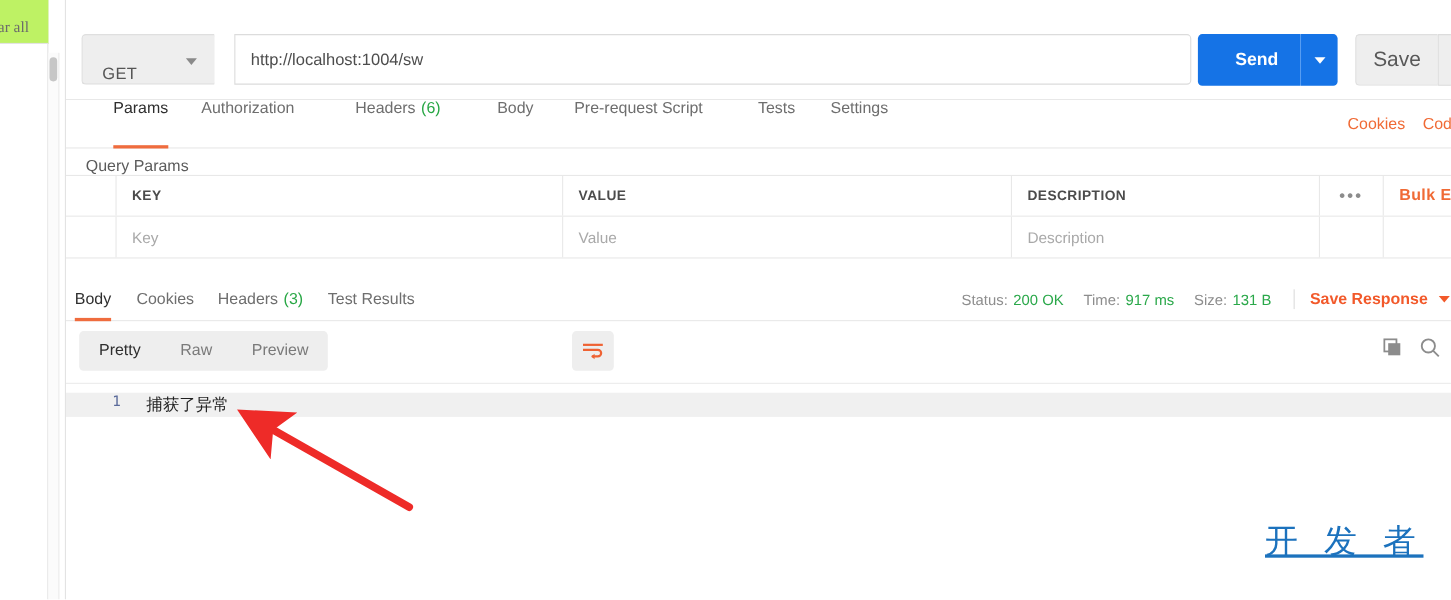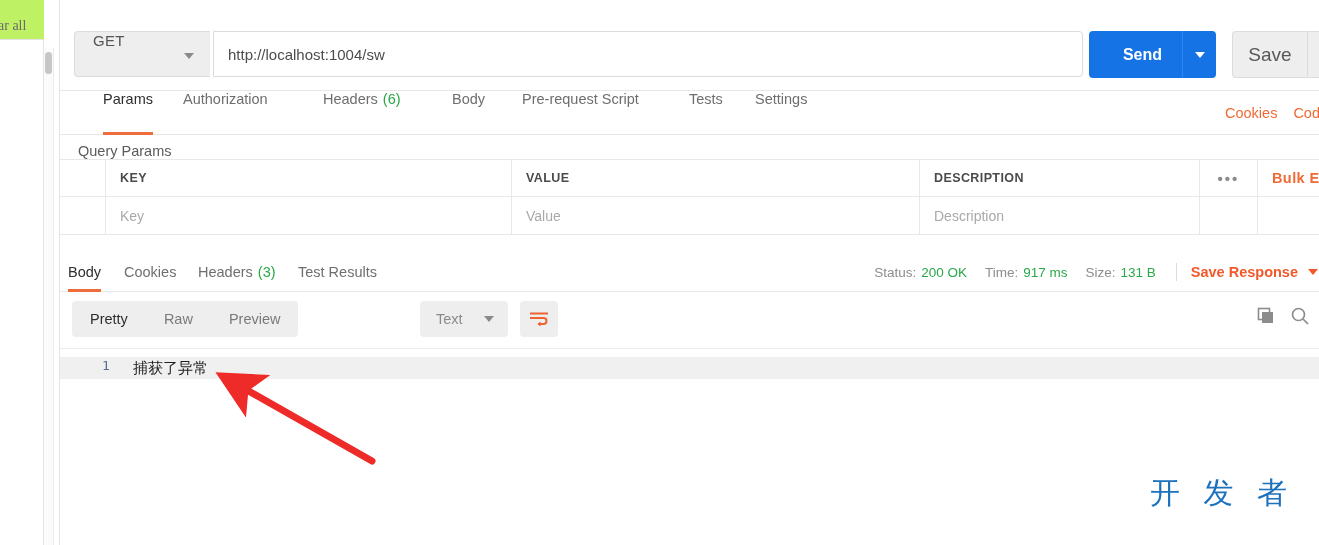--- a/index.html
+++ b/index.html
@@ -58,26 +58,26 @@
 
   
   .url-row {
     position: absolute; left: 0; top: 0;
     width: 1260px; height: 91px;
     border-bottom: 1px solid #e8e8e8;
     background: #ffffff;
   }
   .method-box {
     position: absolute; left: 14px; top: 31px;
-    width: 136px; height: 46px;
+    width: 121px; height: 46px;
     background: #eeeeee;
     border: 1px solid #dcdcdc;
     border-right: none;
     border-radius: 4px 0 0 4px;
-    display: flex; align-items: flex-start;
+    display: flex; align-items: flex-end;
   }
   .method-label {
     margin-left: 18px;
     font-size: 15px; color: #555;
     letter-spacing: .3px;
   }
   .caret {
     width: 0; height: 0;
     border-left: 5px solid transparent;
     border-right: 5px solid transparent;
@@ -305,20 +305,21 @@
     pointer-events: none;
   }
 
   
   .watermark {
     position: absolute; left: 1150px; top: 478px;
     color: #1c72bd;
     text-align: center;
     line-height: 1;
     pointer-events: none;
+    text-decoration: underline;
   }
   .wm-cn { font-size: 30px; letter-spacing: 7px; font-family: "DejaVu Sans", sans-serif; }
   .wm-en { font-size: 27px; margin-top: 2px; font-family: "Liberation Sans", sans-serif; }
 </style>
 </head>
 <body>
 
 <div id="root">
 
   <div class="left-panel">
@@ -429,24 +430,20 @@
         <span class="save-resp">Save Response</span>
         <span class="save-resp-caret"></span>
       </div>
     </div>
 
     <div class="fmt-bar">
       <div class="fmt-group">
         <div class="fmt-item active">Pretty</div>
         <div class="fmt-item">Raw</div>
         <div class="fmt-item">Preview</div>
-      </div>
-      <div class="fmt-select">
-        <span class="fmt-select-label">Text</span>
-        <span class="caret fmt-select-caret"></span>
       </div>
       <div class="wrap-btn">
         <svg width="20" height="16" viewBox="0 0 20 16">
           <rect x="1" y="1.5" width="18" height="2" fill="#ef6233"></rect>
           <path d="M1 7h13.5a3 3 0 0 1 0 6H9" stroke="#ef6233" stroke-width="2" fill="none"></path>
           <path d="M11.5 10.5L8.5 13l3 2.5z" fill="#ef6233"></path>
         </svg>
       </div>
       <div class="resp-icons">
         <span class="icon-btn">

